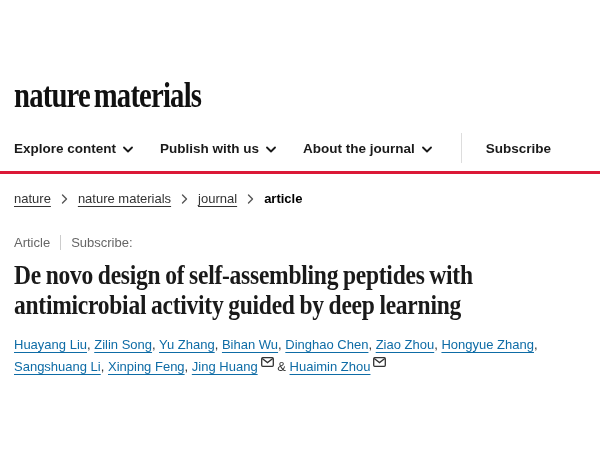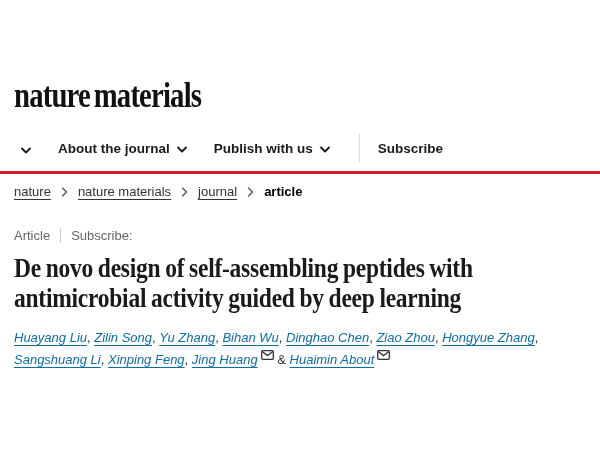--- a/index.html
+++ b/index.html
@@ -30,69 +30,69 @@
   .nav{margin-top:19px;display:flex;align-items:center;height:20px;}
   .nav-item{
     display:inline-flex;align-items:center;
     font-size:13.5px;font-weight:bold;color:#1a1a1a;
     text-decoration:none;cursor:pointer;margin-right:27px;white-space:nowrap;
   }
   .chev{margin-left:7px;transform:translateY(1px);}
   .nav-divider{width:1px;height:30px;background:#ddd;margin:0 2px 0 2px;}
   .subscribe{
     font-size:13.5px;font-weight:bold;color:#1a1a1a;text-decoration:none;
-    cursor:pointer;margin-left:16px;white-space:nowrap;
+    cursor:pointer;margin-left:22px;white-space:nowrap;
   }
   
   .rule{margin-top:13px;height:3px;width:600px;background:var(--brand-red);}
   
-  .breadcrumb{margin-top:9px;display:flex;align-items:center;font-size:13px;height:16px;}
+  .breadcrumb{margin-top:16px;display:flex;align-items:center;font-size:13px;height:16px;}
   .bc-link{color:#333;text-decoration:underline;text-underline-offset:2.5px;cursor:pointer;}
   .bc-current{color:#000;font-weight:bold;}
   .bc-sep{margin:0 10px;display:inline-flex;transform:translateY(0.5px);}
   
   .meta{margin-top:28px;display:flex;align-items:center;font-size:13px;color:var(--text-gray);height:16px;}
   .meta-divider{width:1px;height:15px;background:#ccc;margin:0 10px;}
   
   .title{
     margin:10px 0 0 0;
     font-family:"Liberation Serif","DejaVu Serif",serif;
     font-weight:bold;font-size:28px;line-height:30px;
     letter-spacing:-0.3px;word-spacing:-1px;color:#1a1a1a;
     width:700px;transform:scaleX(0.84);transform-origin:0 0;
   }
   
   .authors{margin:14px 0 0 0;font-size:13px;line-height:22px;width:585px;color:#333;}
   .author-link{
     color:var(--link-blue);text-decoration:underline;text-underline-offset:2.5px;
     cursor:pointer;
-    font-style:italic;
   }
   .au-sep{color:#333;}
   .env{display:inline-block;margin-left:3px;transform:translateY(-4px);}
 </style>
 </head>
 <body>
 
 <header class="pad">
   <div class="logo-row">
     <a class="logo">nature materials</a>
   </div>
   <nav class="nav">
     <span id="nav-items"><a class="nav-item">
+          <span>Explore content</span>
+          <svg class="chev" width="10" height="7" viewBox="0 0 10 7">
+            <path d="M1 1.5l4 4 4-4" fill="none" stroke="#1a1a1a" stroke-width="1.8" stroke-linecap="round" stroke-linejoin="round"></path>
+          </svg>
+        </a><a class="nav-item">
+          <span>Publish with us</span>
           <svg class="chev" width="10" height="7" viewBox="0 0 10 7">
             <path d="M1 1.5l4 4 4-4" fill="none" stroke="#1a1a1a" stroke-width="1.8" stroke-linecap="round" stroke-linejoin="round"></path>
           </svg>
         </a><a class="nav-item">
           <span>About the journal</span>
-          <svg class="chev" width="10" height="7" viewBox="0 0 10 7">
-            <path d="M1 1.5l4 4 4-4" fill="none" stroke="#1a1a1a" stroke-width="1.8" stroke-linecap="round" stroke-linejoin="round"></path>
-          </svg>
-        </a><a class="nav-item">
-          <span>Publish with us</span>
           <svg class="chev" width="10" height="7" viewBox="0 0 10 7">
             <path d="M1 1.5l4 4 4-4" fill="none" stroke="#1a1a1a" stroke-width="1.8" stroke-linecap="round" stroke-linejoin="round"></path>
           </svg>
         </a></span>
     <span class="nav-divider"></span>
     <a class="subscribe">Subscribe</a>
   </nav>
 </header>
 
 <div class="rule"></div>
@@ -124,17 +124,17 @@
     <span>Article</span>
     <span class="meta-divider"></span>
     <span>Subscribe:</span>&nbsp;
   </div>
 
   <h1 class="title">De novo design of self-assembling peptides with antimicrobial activity guided by deep learning</h1>
 
   <p class="authors" id="authors"><a class="author-link"><span>Huayang Liu</span></a><span class="au-sep">, </span><a class="author-link"><span>Zilin Song</span></a><span class="au-sep">, </span><a class="author-link"><span>Yu Zhang</span></a><span class="au-sep">, </span><a class="author-link"><span>Bihan Wu</span></a><span class="au-sep">, </span><a class="author-link"><span>Dinghao Chen</span></a><span class="au-sep">, </span><a class="author-link"><span>Ziao Zhou</span></a><span class="au-sep">, </span><a class="author-link"><span>Hongyue Zhang</span></a><span class="au-sep">, </span><a class="author-link"><span>Sangshuang Li</span></a><span class="au-sep">, </span><a class="author-link"><span>Xinping Feng</span></a><span class="au-sep">, </span><a class="author-link"><span>Jing Huang</span></a><span class="env"><svg width="13" height="10" viewBox="0 0 13 10">
           <rect x="0.7" y="0.7" width="11.6" height="8.6" rx="1" fill="none" stroke="currentColor" stroke-width="1.3"></rect>
           <path d="M1.2 1.6l5.3 4 5.3-4" fill="none" stroke="currentColor" stroke-width="1.3"></path>
-        </svg></span><span class="au-sep"> &amp; </span><a class="author-link"><span>Huaimin About</span></a><span class="env"><svg width="13" height="10" viewBox="0 0 13 10">
+        </svg></span><span class="au-sep"> &amp; </span><a class="author-link"><span>Huaimin Zhou</span></a><span class="env"><svg width="13" height="10" viewBox="0 0 13 10">
           <rect x="0.7" y="0.7" width="11.6" height="8.6" rx="1" fill="none" stroke="currentColor" stroke-width="1.3"></rect>
           <path d="M1.2 1.6l5.3 4 5.3-4" fill="none" stroke="currentColor" stroke-width="1.3"></path>
         </svg></span></p>
 </main>
 
 </body></html>

